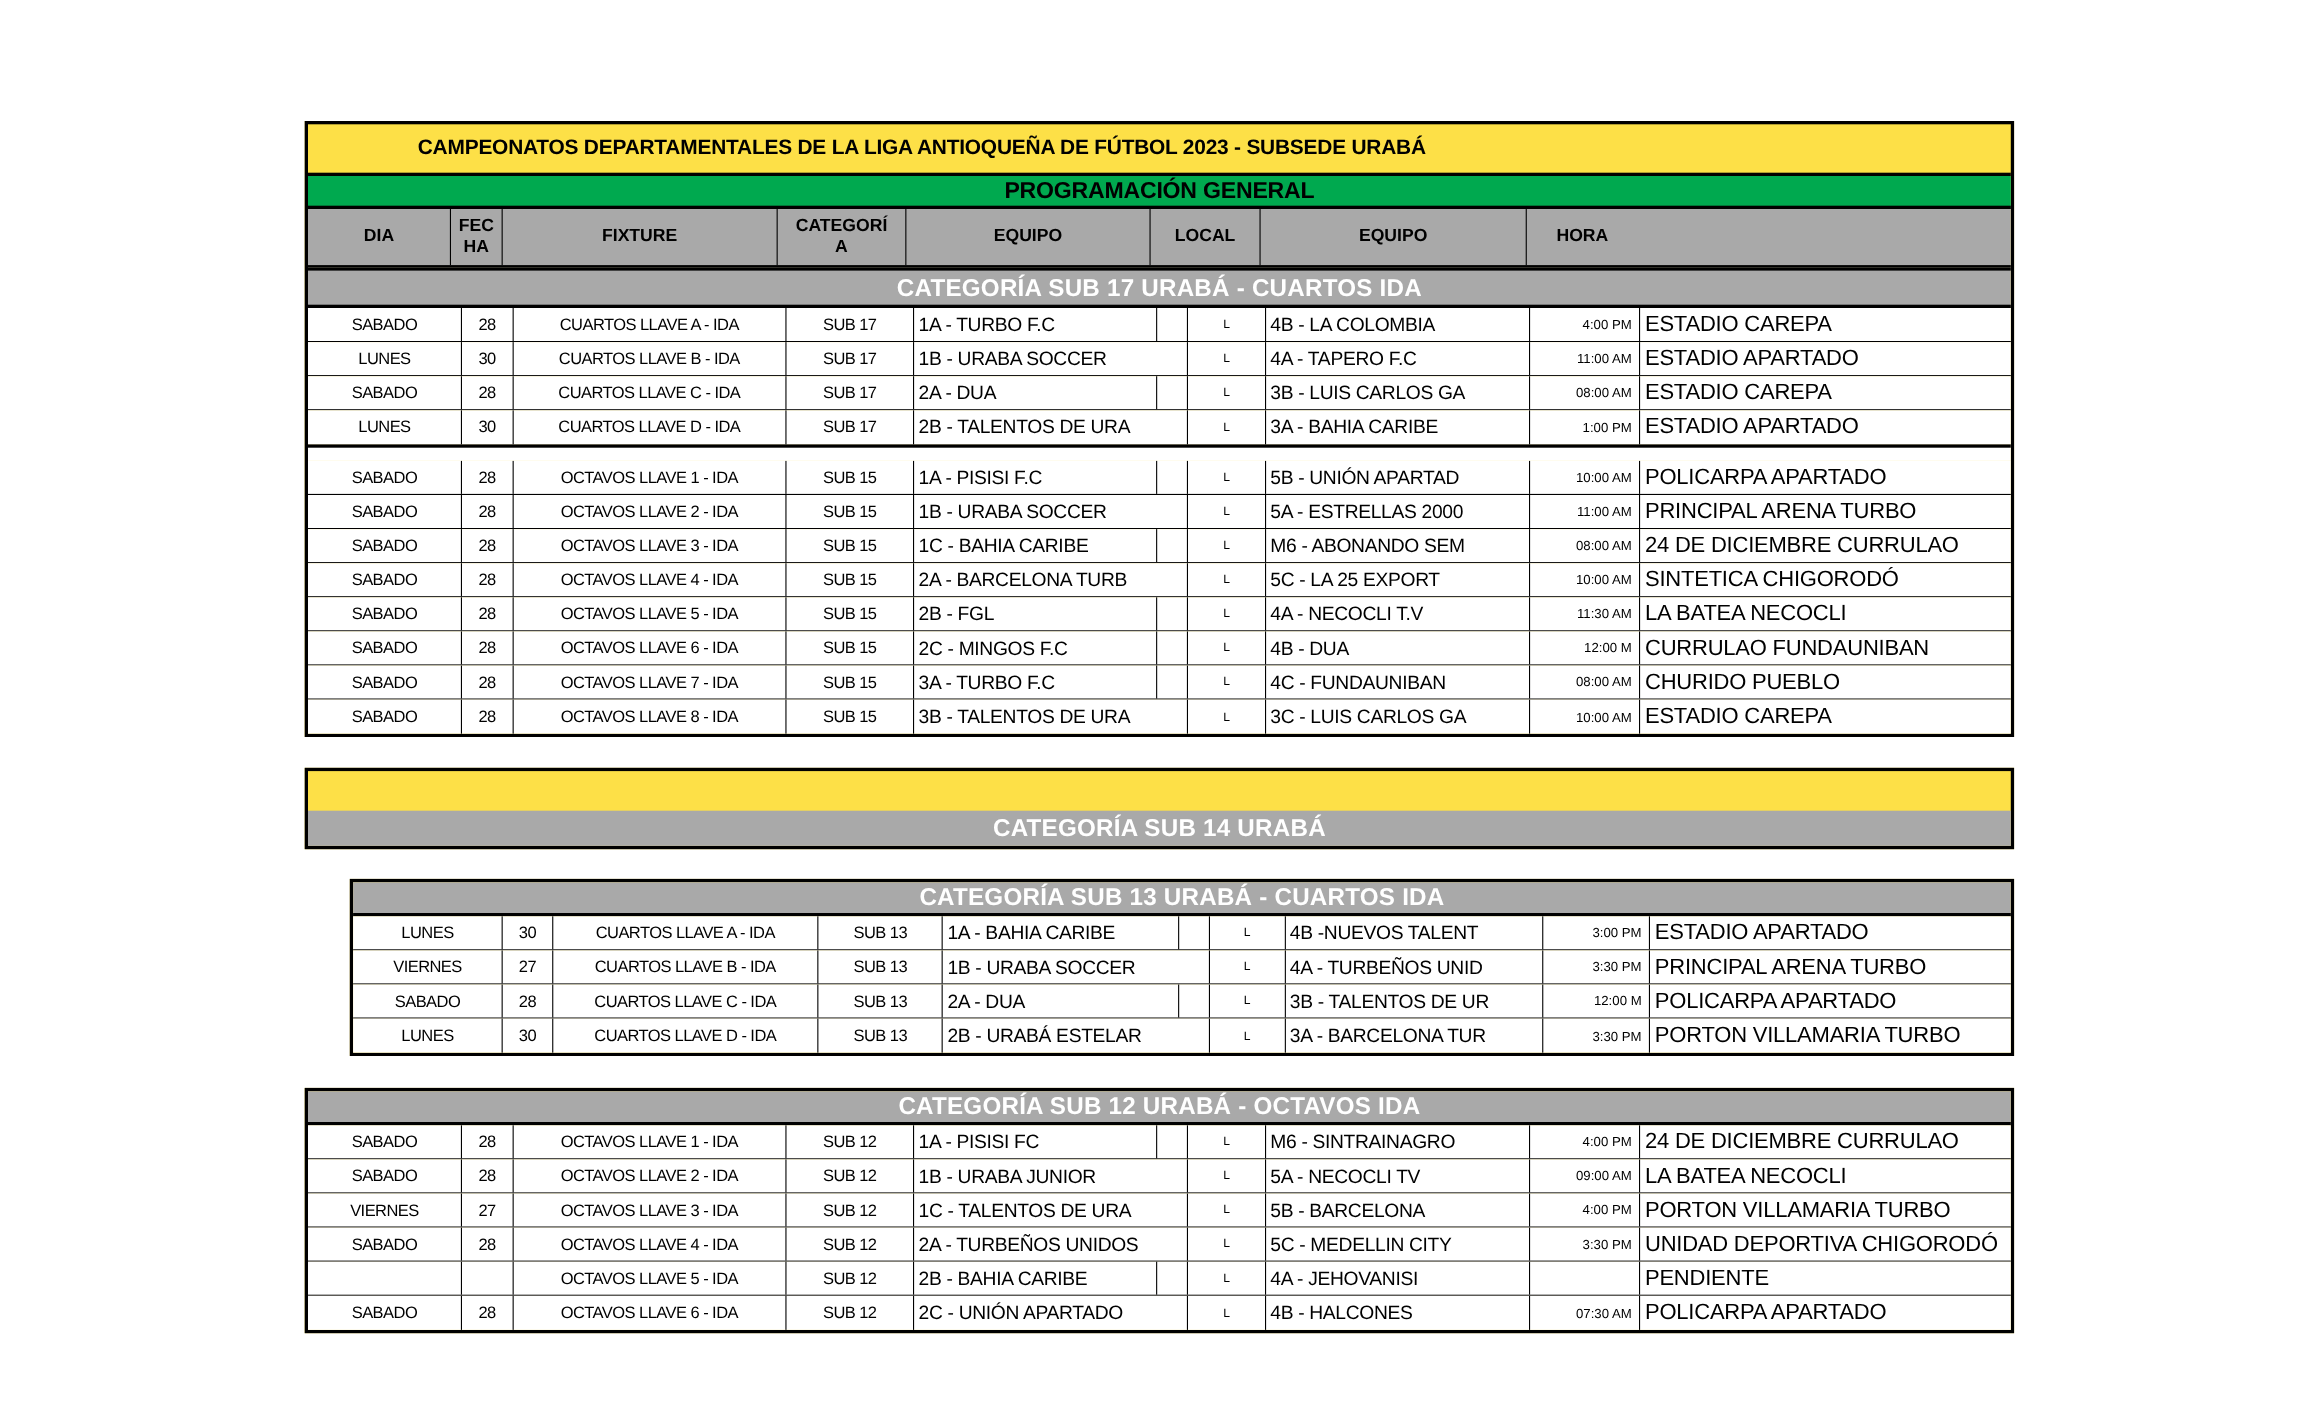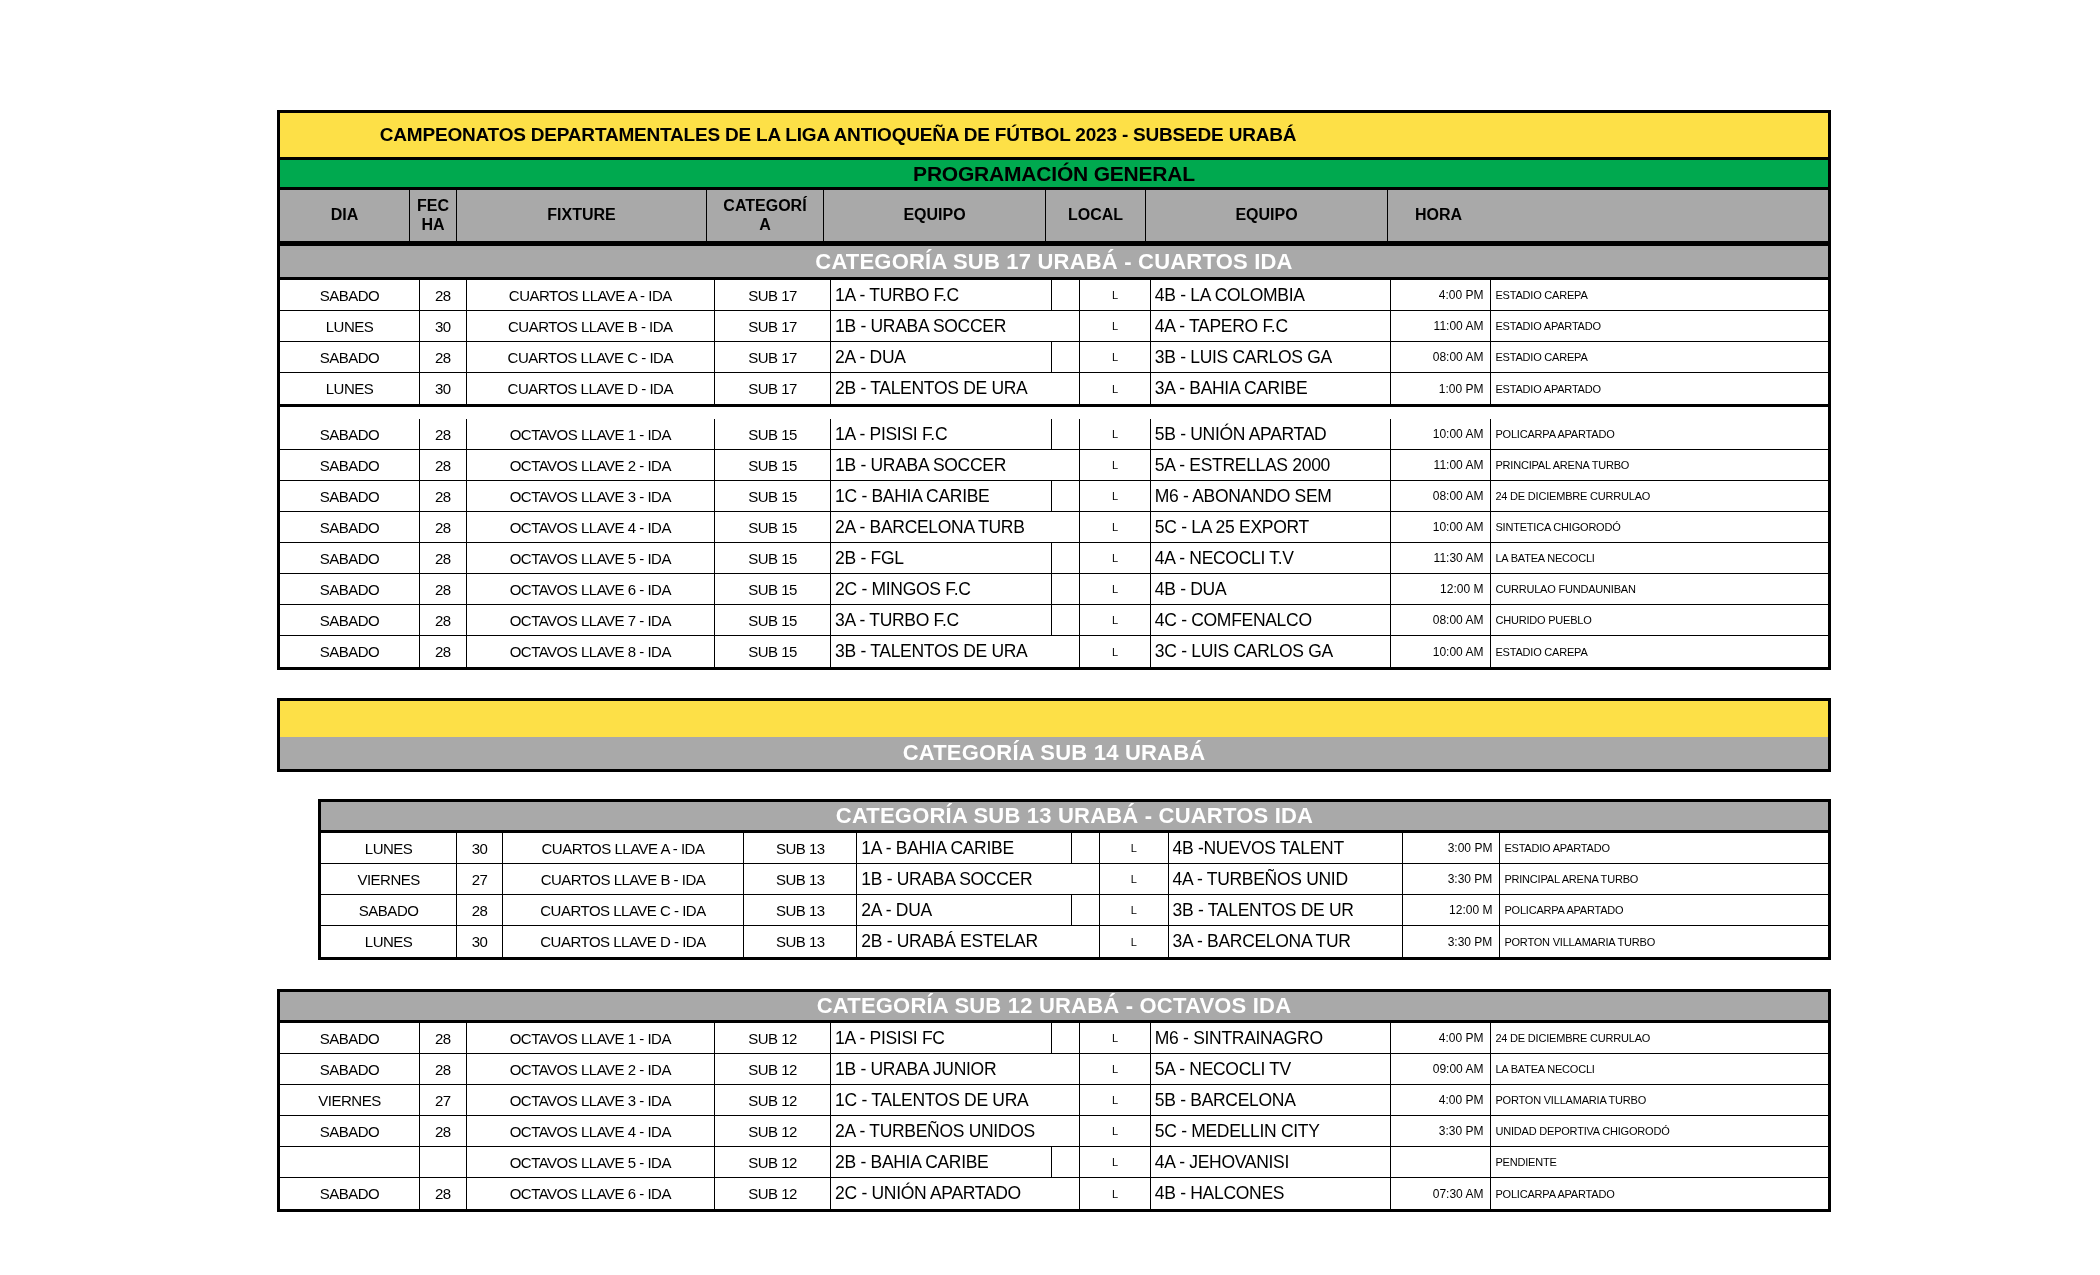--- a/index.html
+++ b/index.html
@@ -43,21 +43,21 @@
   .c.dia, .c.fecha, .c.fixture, .c.cat { font-size:15px; letter-spacing:-0.5px; justify-content:center; }
   .c.dia   { width:141px; }
   .c.fecha { width:47px; }
   .c.fixture { width:250px; }
   .c.cat   { width:117px; }
   .c.eq1   { width:222px; padding-left:4px; font-size:17.5px; letter-spacing:-0.3px; }
   .c.gap   { width:29px; }
   .c.local { width:71px; justify-content:center; font-size:11px; }
   .c.eq2   { width:242px; padding-left:4px; font-size:17.5px; letter-spacing:-0.3px; }
   .c.hora  { width:101px; justify-content:flex-end; padding-right:7px; font-size:12px; }
-  .c.lugar { width:339px; padding-left:4px; font-size:11px; letter-spacing:-0.2px; border-right:none; }
+  .c.lugar { width:339px; padding-left:4px; font-size:20px; letter-spacing:-0.2px; border-right:none; }
   .row.ovf .eq1 { width:251px; }
 
   .h.dia { width:130px; } .h.fecha { width:47px; } .h.fixture { width:250px; }
   .h.cat { width:117px; } .h.eq1h { width:222px; } .h.localh { width:100px; }
   .h.eq2h { width:242px; } .h.horah { width:101px; } .h.lugarh { width:339px; }
 </style>
 </head>
 <body>
 
 <div class="sheet">
@@ -221,21 +221,21 @@
   </div>
 
   <div class="row">
     <div class="c dia">SABADO</div>
     <div class="c fecha">28</div>
     <div class="c fixture">OCTAVOS LLAVE 7 - IDA</div>
     <div class="c cat">SUB 15</div>
     <div class="c eq1">3A - TURBO F.C</div>
     <div class="c gap"></div>
     <div class="c local">L</div>
-    <div class="c eq2">4C - COMFENALCO</div>
+    <div class="c eq2">4C - FUNDAUNIBAN</div>
     <div class="c hora">08:00 AM</div>
     <div class="c lugar">CHURIDO PUEBLO</div>
   </div>
 
   <div class="row ovf">
     <div class="c dia">SABADO</div>
     <div class="c fecha">28</div>
     <div class="c fixture">OCTAVOS LLAVE 8 - IDA</div>
     <div class="c cat">SUB 15</div>
     <div class="c eq1">3B - TALENTOS DE URA</div>

